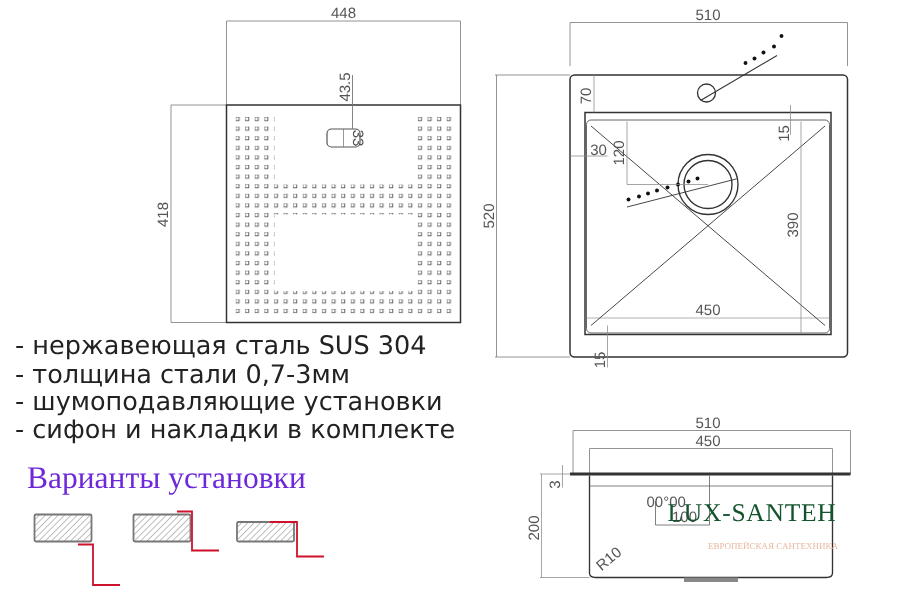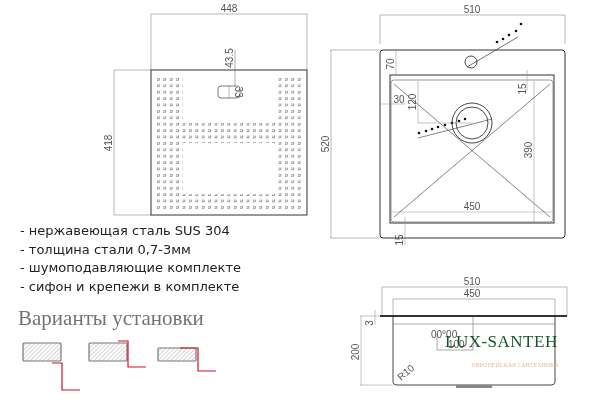--- a/index.html
+++ b/index.html
@@ -1,21 +1,21 @@
 <!DOCTYPE html>
 <html><head>
 <meta charset="utf-8">
 <style>
   html,body{margin:0;padding:0;background:#fff;}
   body{width:600px;height:400px;position:relative;overflow:hidden;font-family:"Liberation Sans",sans-serif;}
   svg{position:absolute;left:0;top:0;}
   .dim{font-family:"Liberation Sans",sans-serif;font-size:10px;fill:#555;}
-  .feat{position:absolute;left:20px;top:222px;font-family:"DejaVu Sans",sans-serif;font-size:13px;color:#222;line-height:18.5px;}
+  .feat{position:absolute;left:10px;top:222px;font-family:"DejaVu Sans",sans-serif;font-size:17px;color:#222;line-height:18.5px;}
   .feat div{white-space:nowrap;}
-  .title{position:absolute;left:18px;top:306px;font-family:"Liberation Serif",serif;font-size:21px;color:#737373;}
+  .title{position:absolute;left:18px;top:306px;font-family:"Liberation Serif",serif;font-size:21px;color:#6d28d9;}
   .wm{position:absolute;left:445px;top:332px;font-family:"Liberation Serif",serif;font-size:17px;color:#14532d;letter-spacing:0.5px;}
   .wm2{position:absolute;left:472px;top:362px;font-family:"Liberation Serif",serif;font-size:6px;color:#e9b9a0;}
 </style>
 </head>
 <body>
 
 <svg width="600" height="400" viewBox="0 0 600 400">
   <defs>
     <pattern id="hatch" width="3" height="3" patternUnits="userSpaceOnUse" patternTransform="rotate(45)">
       <line x1="0" y1="0" x2="0" y2="3" stroke="#aaa" stroke-width="1"></line>
@@ -166,20 +166,20 @@
     <g>
       <rect x="158" y="348" width="38" height="13" rx="1" fill="url(#hatch)" stroke="#777" stroke-width="1.2"></rect>
       <polyline points="180,348 198,348 198,371 216,371" fill="none" stroke="#d0112b" stroke-width="1.2"></polyline>
     </g>
   </g>
 </svg>
 
 <div class="feat">
   <div>- нержавеющая сталь SUS 304</div>
   <div>- толщина стали 0,7-3мм</div>
-  <div>- шумоподавляющие комплекте</div>
-  <div>- сифон и крепежи в комплекте</div>
+  <div>- шумоподавляющие установки</div>
+  <div>- сифон и накладки в комплекте</div>
 </div>
 
 <div class="title">Варианты установки</div>
 
 <div class="wm">LUX-SANTEH</div>
 <div class="wm2">ЕВРОПЕЙСКАЯ САНТЕХНИКА</div>
 
 </body></html>

